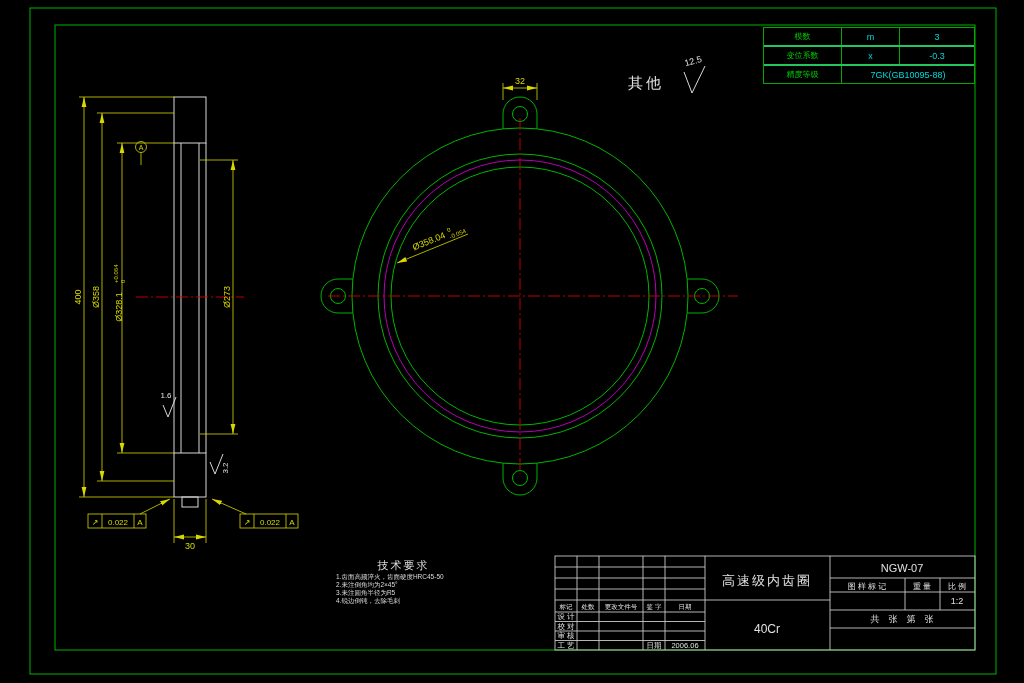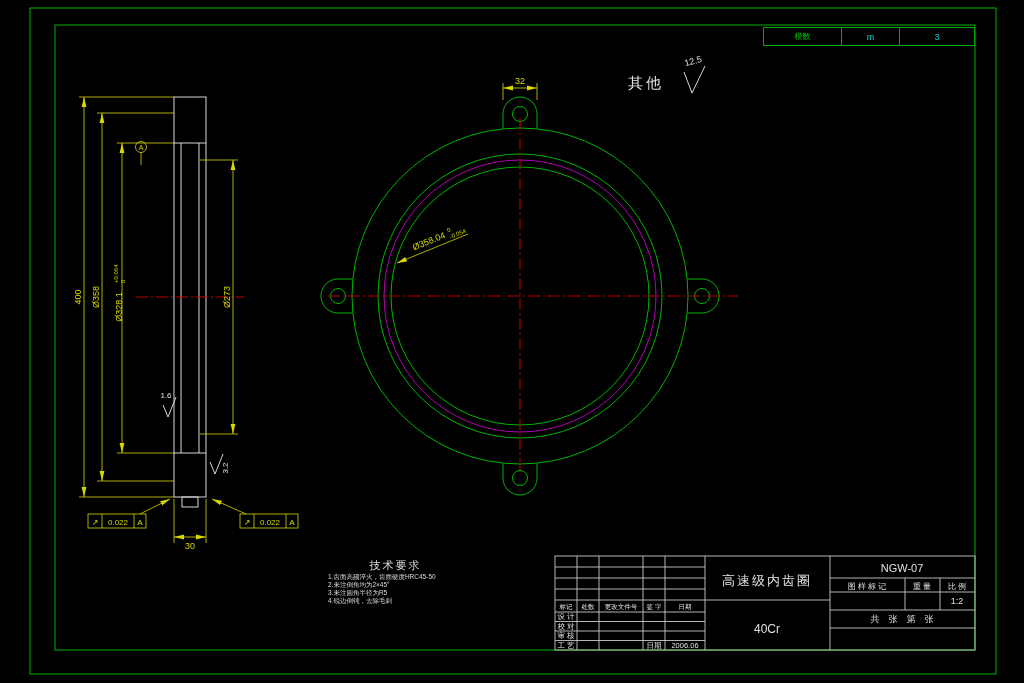--- a/index.html
+++ b/index.html
@@ -19,21 +19,21 @@
               display:flex;flex-direction:column;box-sizing:border-box;background:#000;}
   .gt-row{display:flex;height:17px;border-bottom:2px solid #22c55e;}
   .gt-row:last-child{border-bottom:none;}
   .gt-cell{display:flex;align-items:center;justify-content:center;border-right:1px solid #00a800;
            box-sizing:border-box;overflow:hidden;white-space:nowrap;}
   .gt-cell:last-child{border-right:none;}
   .gt-label{width:78px;color:#00d000;font-size:8px;}
   .gt-sym{width:58px;color:#00d8d8;font-size:9px;}
   .gt-val{flex:1;color:#00d8d8;font-size:9px;}
   
-  .tech{position:absolute;left:328px;top:558px;width:135px;color:#dcdcdc;}
+  .tech{position:absolute;left:336px;top:558px;width:135px;color:#dcdcdc;}
   .tech-title{font-size:11px;text-align:center;letter-spacing:2px;}
   .tech-item{font-size:6.5px;line-height:8px;white-space:nowrap;}
 </style>
 </head>
 <body>
 
 <div class="canvas">
 
 <svg width="1024" height="683" viewBox="0 0 1024 683">
   <defs>
@@ -212,20 +212,29 @@
     <text x="685" y="647.5" text-anchor="middle" font-size="7.5" class="tw">2006.06</text>
   </g>
 </svg>
 
 <div class="gear-table">
   <div class="gt-row">
     <div class="gt-cell gt-label">模数</div>
     <div class="gt-cell gt-sym">m</div>
     <div class="gt-cell gt-val">3</div>
   </div>
+  <div class="gt-row">
+    <div class="gt-cell gt-label">变位系数</div>
+    <div class="gt-cell gt-sym">x</div>
+    <div class="gt-cell gt-val">-0.3</div>
+  </div>
+  <div class="gt-row">
+    <div class="gt-cell gt-label">精度等级</div>
+    <div class="gt-cell gt-val">7GK(GB10095-88)</div>
+  </div>
 </div>
 
 <div class="tech">
   <div class="tech-title">技术要求</div>
   <div class="tech-item">1.齿面高频淬火，齿面硬度HRC45-50</div>
   <div class="tech-item">2.未注倒角均为2×45°</div>
   <div class="tech-item">3.未注圆角半径为R5</div>
   <div class="tech-item">4.锐边倒钝，去除毛刺</div>
 </div>
 

